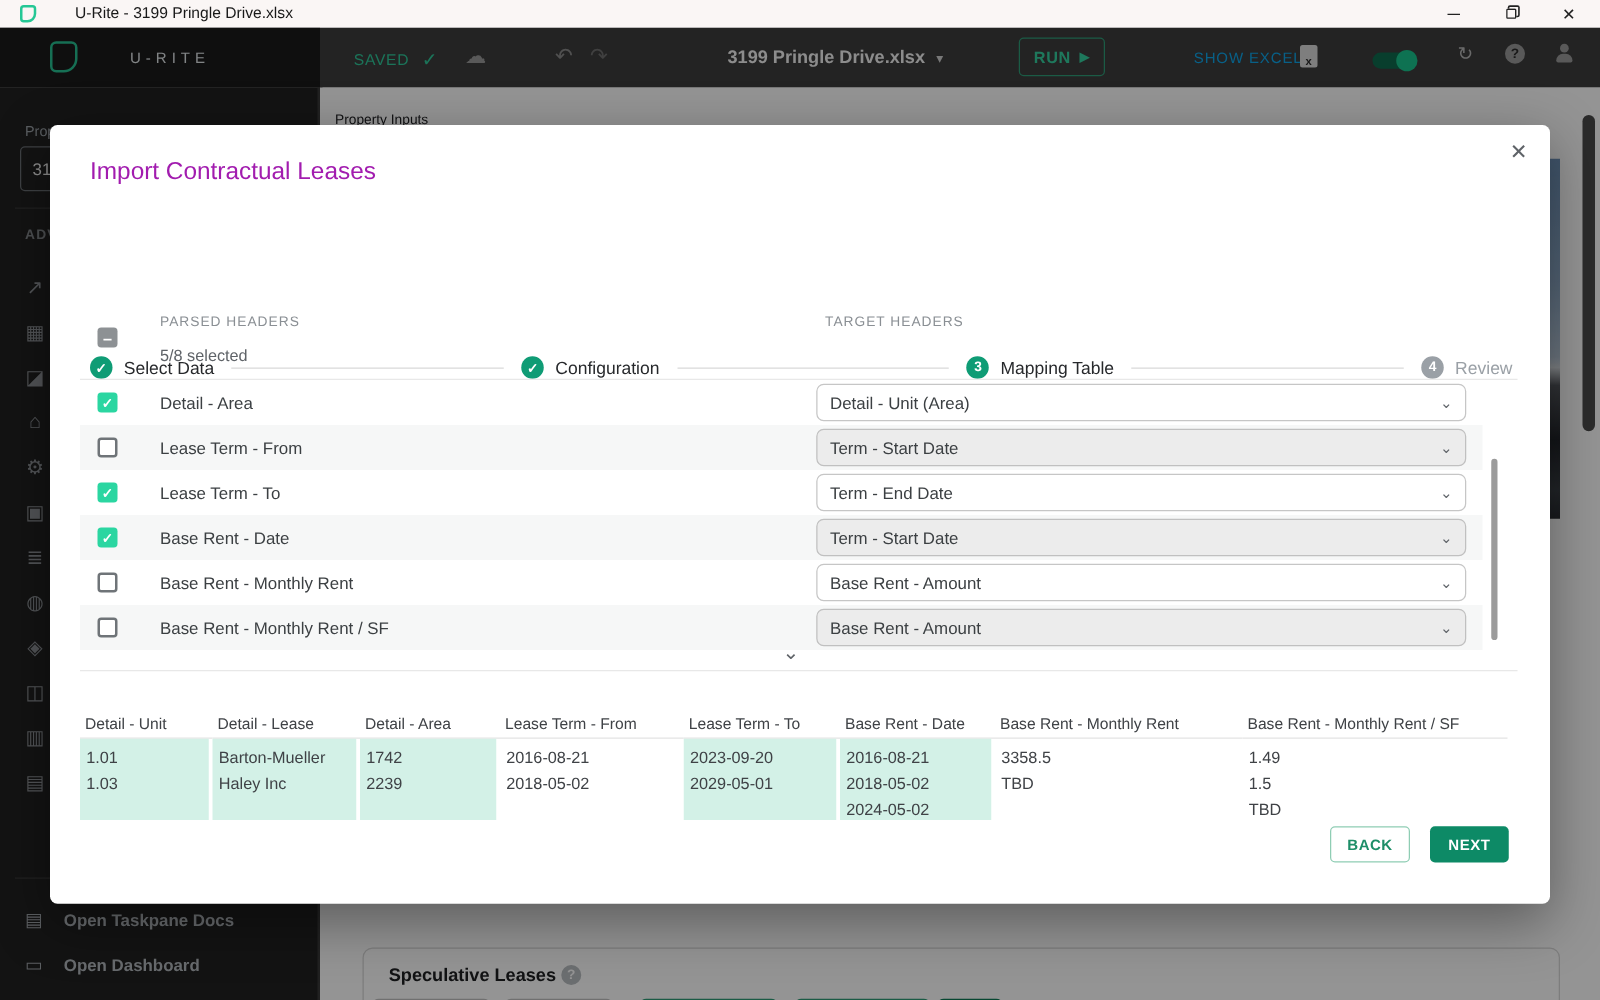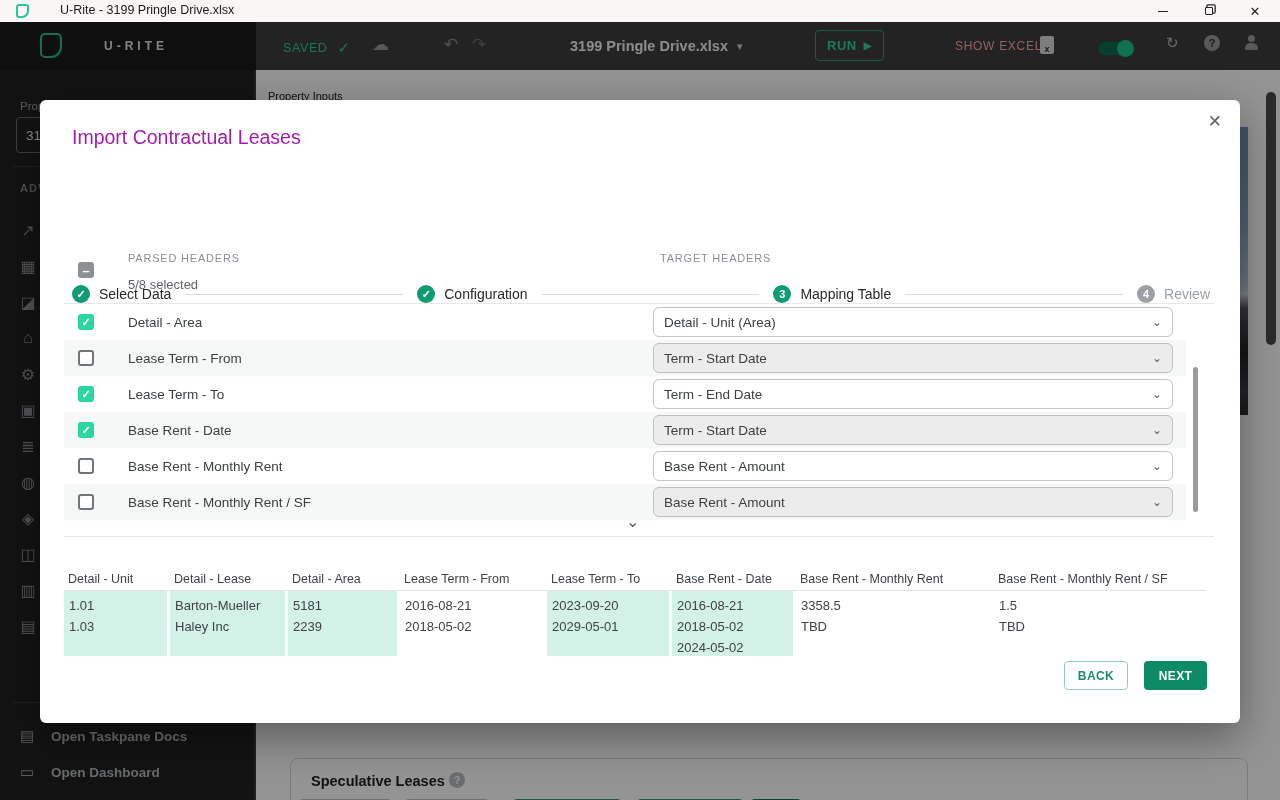--- a/index.html
+++ b/index.html
@@ -11,32 +11,32 @@
   .titlebar { position:absolute; left:0; top:0; width:1280px; height:22px; background:#faf6f5; z-index:20; }
   .tb-logo { position:absolute; left:16px; top:4px; width:13px; height:14px; border:2px solid #25c795; border-radius:3px 3px 7px 3px; }
   .tb-title { position:absolute; left:60px; top:3px; font-size:12.5px; color:#191919; }
   .win-btn { position:absolute; top:0; width:30px; height:22px; display:flex; align-items:center; justify-content:center; color:#222; }
   .win-min-glyph { width:10px; height:0; border-top:1.6px solid #222; }
   .win-restore-glyph { width:8px; height:8px; border:1.3px solid #222; border-radius:1px; box-shadow:2px -2px 0 -0.5px #faf6f5, 2px -2px 0 0.8px #222; }
   .win-close-glyph { font-size:13px; line-height:1; }
 
   
   .topbar { position:absolute; left:0; top:22px; width:1280px; height:48px; background:#3d3d3d; }
-  .topbar-left { position:absolute; left:0; top:0; width:256px; height:48px; background:#1b1b1b;font-weight:bold; }
+  .topbar-left { position:absolute; left:0; top:0; width:256px; height:48px; background:#1b1b1b; }
   .brand-logo { position:absolute; left:40px; top:11px; width:22px; height:25px; border:2.5px solid #27c092; border-radius:5px 5px 11px 5px; }
   .brand-text { position:absolute; left:104px; top:17px; font-size:12px; letter-spacing:4px; color:#dfe3e6; }
   .saved-wrap { position:absolute; left:283px; top:17px; color:#2fc89a; font-size:12.5px; letter-spacing:.6px; display:flex; gap:10px; align-items:center; }
   .saved-check { font-size:15px; }
   .icon-plain { position:absolute; top:12px; font-size:17px; color:#9a9a9a; }
-  .filename-wrap { position:absolute; left:570px; top:0; height:48px; display:flex; align-items:center; gap:9px; }
+  .filename-wrap { position:absolute; left:582px; top:0; height:48px; display:flex; align-items:center; gap:9px; }
   .filename { color:#f2f2f2; font-size:14.5px; font-weight:bold; }
   .file-caret { color:#cfcfcf; font-size:11px; }
   .run-btn { position:absolute; left:815px; top:8px; width:69px; height:31px; border:1px solid #2f9d78; border-radius:4px; display:flex; align-items:center; justify-content:center; gap:7px; color:#35cf9f; font-size:13px; font-weight:bold; letter-spacing:.5px; }
   .run-play { font-size:10px; }
-  .show-excel { position:absolute; left:955px; top:17px; color:#fca5a5; font-size:12px; letter-spacing:.7px; }
+  .show-excel { position:absolute; left:955px; top:17px; color:#0ea5e9; font-size:12px; letter-spacing:.7px; }
   .excel-icon { position:absolute; left:1040px; top:14px; width:14px; height:18px; background:#d9d9d9; border-radius:2px; display:flex; align-items:flex-end; justify-content:center; font-size:9px; font-weight:bold; color:#2b2b2b; }
   .toggle { position:absolute; left:1098px; top:20px; width:34px; height:13px; border-radius:7px; background:#0e6b4f; }
   .toggle-knob { position:absolute; right:-2px; top:-2px; width:17px; height:17px; border-radius:50%; background:#19c58d; }
   .help-icon { position:absolute; left:1204px; top:13px; width:16px; height:16px; border-radius:50%; background:#9a9a9a; color:#2a2a2a; font-size:11px; font-weight:bold; display:flex; align-items:center; justify-content:center; }
   .person-icon { position:absolute; left:1243px; top:13px; width:16px; height:16px; }
   .person-head { position:absolute; left:5px; top:0; width:7px; height:7px; border-radius:50%; background:#9a9a9a; }
   .person-body { position:absolute; left:2px; top:8px; width:13px; height:7px; border-radius:7px 7px 2px 2px; background:#9a9a9a; }
 
   
   .sidebar { position:absolute; left:0; top:70px; width:256px; height:730px; background:#212121; border-right:2px solid #3a3a3a; }
@@ -323,21 +323,21 @@
           <div class="pcol-header">Detail - Lease</div>
           <div class="pcol-values hl">
             <div class="pcell">Barton-Mueller</div>
             <div class="pcell">Haley Inc</div>
             <div class="pcell">&nbsp;</div>
           </div>
         </div>
         <div class="pcol">
           <div class="pcol-header">Detail - Area</div>
           <div class="pcol-values hl">
-            <div class="pcell">5181</div>
+            <div class="pcell">1742</div>
             <div class="pcell">2239</div>
             <div class="pcell">&nbsp;</div>
           </div>
         </div>
         <div class="pcol">
           <div class="pcol-header">Lease Term - From</div>
           <div class="pcol-values">
             <div class="pcell">2016-08-21</div>
             <div class="pcell">2018-05-02</div>
             <div class="pcell">&nbsp;</div>
@@ -362,20 +362,21 @@
         <div class="pcol">
           <div class="pcol-header">Base Rent - Monthly Rent</div>
           <div class="pcol-values">
             <div class="pcell">3358.5</div>
             <div class="pcell">TBD</div>
           </div>
         </div>
         <div class="pcol">
           <div class="pcol-header">Base Rent - Monthly Rent / SF</div>
           <div class="pcol-values">
+            <div class="pcell">1.49</div>
             <div class="pcell">1.5</div>
             <div class="pcell">TBD</div>
           </div>
         </div>
       </div>
 
     <div class="back-btn">BACK</div>
     <div class="next-btn">NEXT</div>
   </div>
 

